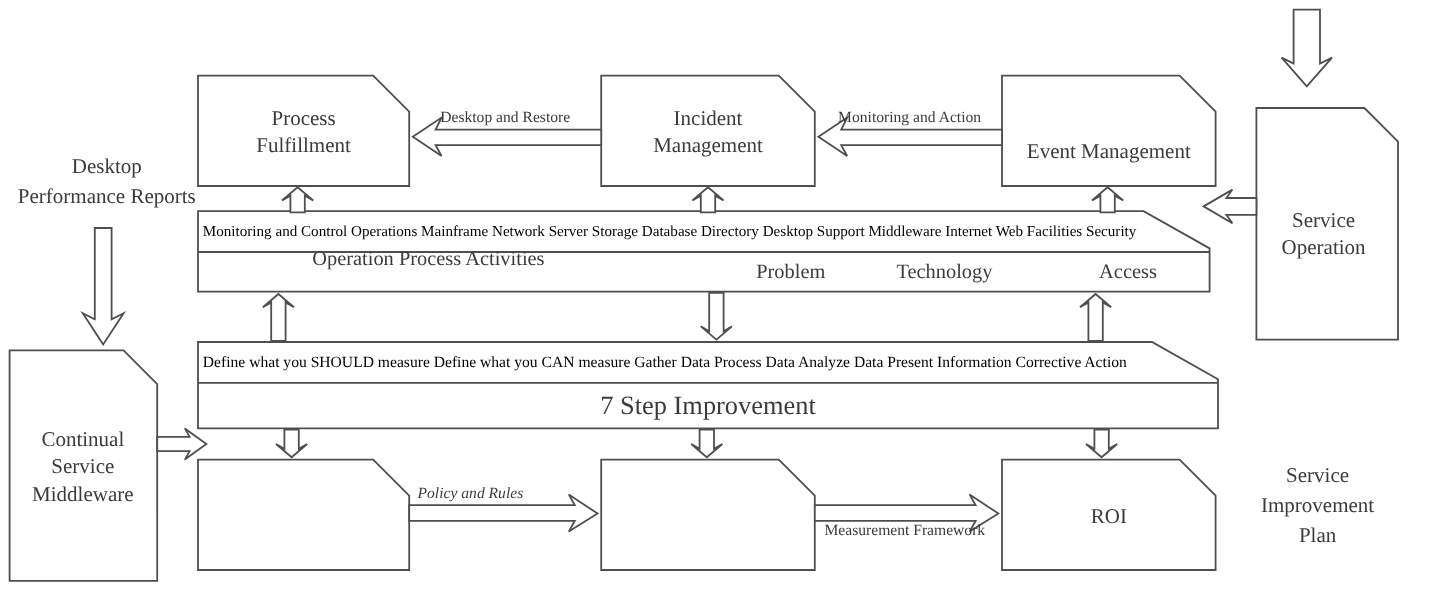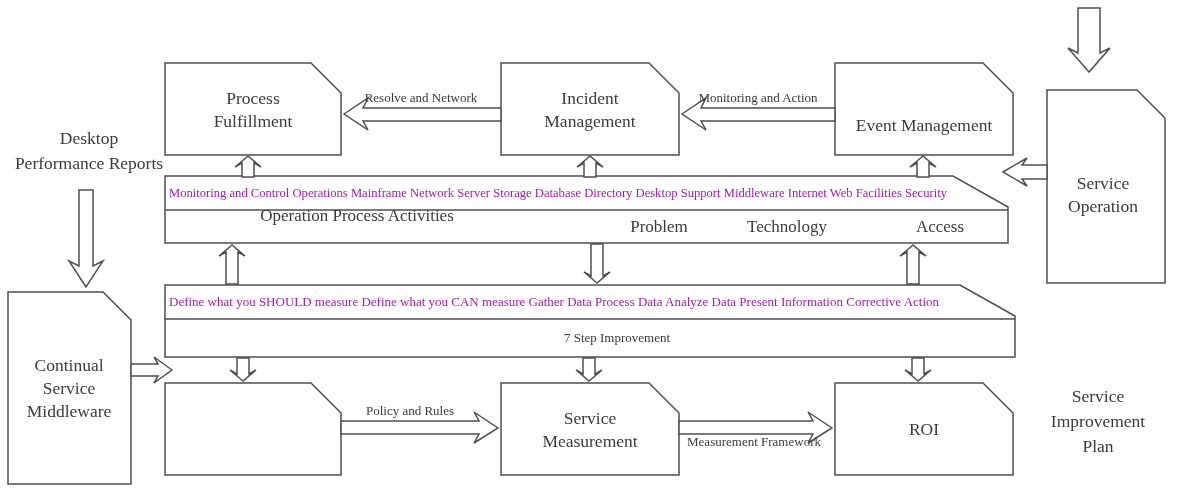--- a/index.html
+++ b/index.html
@@ -15,27 +15,27 @@
   .lbl{
     position:absolute;
     transform:translate(-50%,-50%);
     text-align:center;
     white-space:pre-line;
     color:#3b3b3b;
   }
   .boxlbl{font-size:17.5px;line-height:1.32;}
   .sidelbl{font-size:17.5px;line-height:1.42;}
   .bandlbl{font-size:17px;white-space:nowrap;}
-  .bandtitle{font-size:13px;white-space:nowrap;margin-left:27px;}
+  .bandtitle{font-size:22px;white-space:nowrap;}
   .detail{
     position:absolute;
     transform:translate(0,-50%);
     font-size:12.6px;
     white-space:nowrap;
-    color:#a21caf;
+    color:#000000;
   }
   .arrowlbl{font-size:13px;white-space:nowrap;}
 </style>
 </head>
 <body>
 
 <div id="canvas">
 
   <svg id="linework" width="1193" height="494" viewBox="0 0 1193 494">
     <g fill="#ffffff" stroke="#4f4f4f" stroke-width="1.5" stroke-linejoin="miter">
@@ -79,30 +79,29 @@
   </svg>
 
   <div class="lbl sidelbl" style="left:89px;top:151px;width:150px;">Desktop Performance Reports</div>
   <div class="lbl sidelbl" style="left:1098px;top:421px;width:125px;">Service Improvement Plan</div>
 
   <div class="lbl boxlbl" style="left:253px;top:110px;width:130px;">Process Fulfillment</div>
   <div class="lbl boxlbl" style="left:590px;top:110px;width:140px;">Incident Management</div>
   <div class="lbl boxlbl" style="left:924px;top:126px;width:140px;">Event Management</div>
   <div class="lbl boxlbl" style="left:1103px;top:195px;width:100px;">Service Operation</div>
   <div class="lbl boxlbl" style="left:69px;top:389px;width:116px;">Continual Service Middleware</div>
-  <div class="lbl boxlbl" style="left:590px;top:430px;width:140px;">Service Measurement</div>
   <div class="lbl boxlbl" style="left:924px;top:430px;width:140px;">ROI</div>
 
   <div class="detail" style="left:169px;top:193px;">Monitoring and Control Operations Mainframe Network Server Storage Database Directory Desktop Support Middleware Internet Web Facilities Security</div>
   <div class="lbl bandlbl" style="left:357px;top:216px;">Operation Process Activities</div>
   <div class="lbl bandlbl" style="left:643px;top:227px;margin-left:16px;">Problem</div>
   <div class="lbl bandlbl" style="left:787px;top:227px;">Technology</div>
   <div class="lbl bandlbl" style="left:940px;top:227px;">Access</div>
 
   <div class="detail" style="left:169px;top:302px;font-size:13px;">Define what you SHOULD measure Define what you CAN measure Gather Data Process Data Analyze Data Present Information Corrective Action</div>
   <div class="lbl bandtitle" style="left:590px;top:338px;">7 Step Improvement</div>
 
-  <div class="lbl arrowlbl" style="left:421px;top:98px;">Resolve and Network</div>
+  <div class="lbl arrowlbl" style="left:421px;top:98px;">Desktop and Restore</div>
   <div class="lbl arrowlbl" style="left:758px;top:98px;">Monitoring and Action</div>
-  <div class="lbl arrowlbl" style="left:410px;top:411px;">Policy and Rules</div>
+  <div class="lbl arrowlbl" style="left:392px;top:411px;font-style:italic;">Policy and Rules</div>
   <div class="lbl arrowlbl" style="left:754px;top:410px;margin-top:32px;">Measurement Framework</div>
 
 </div>
 
 </body></html>

